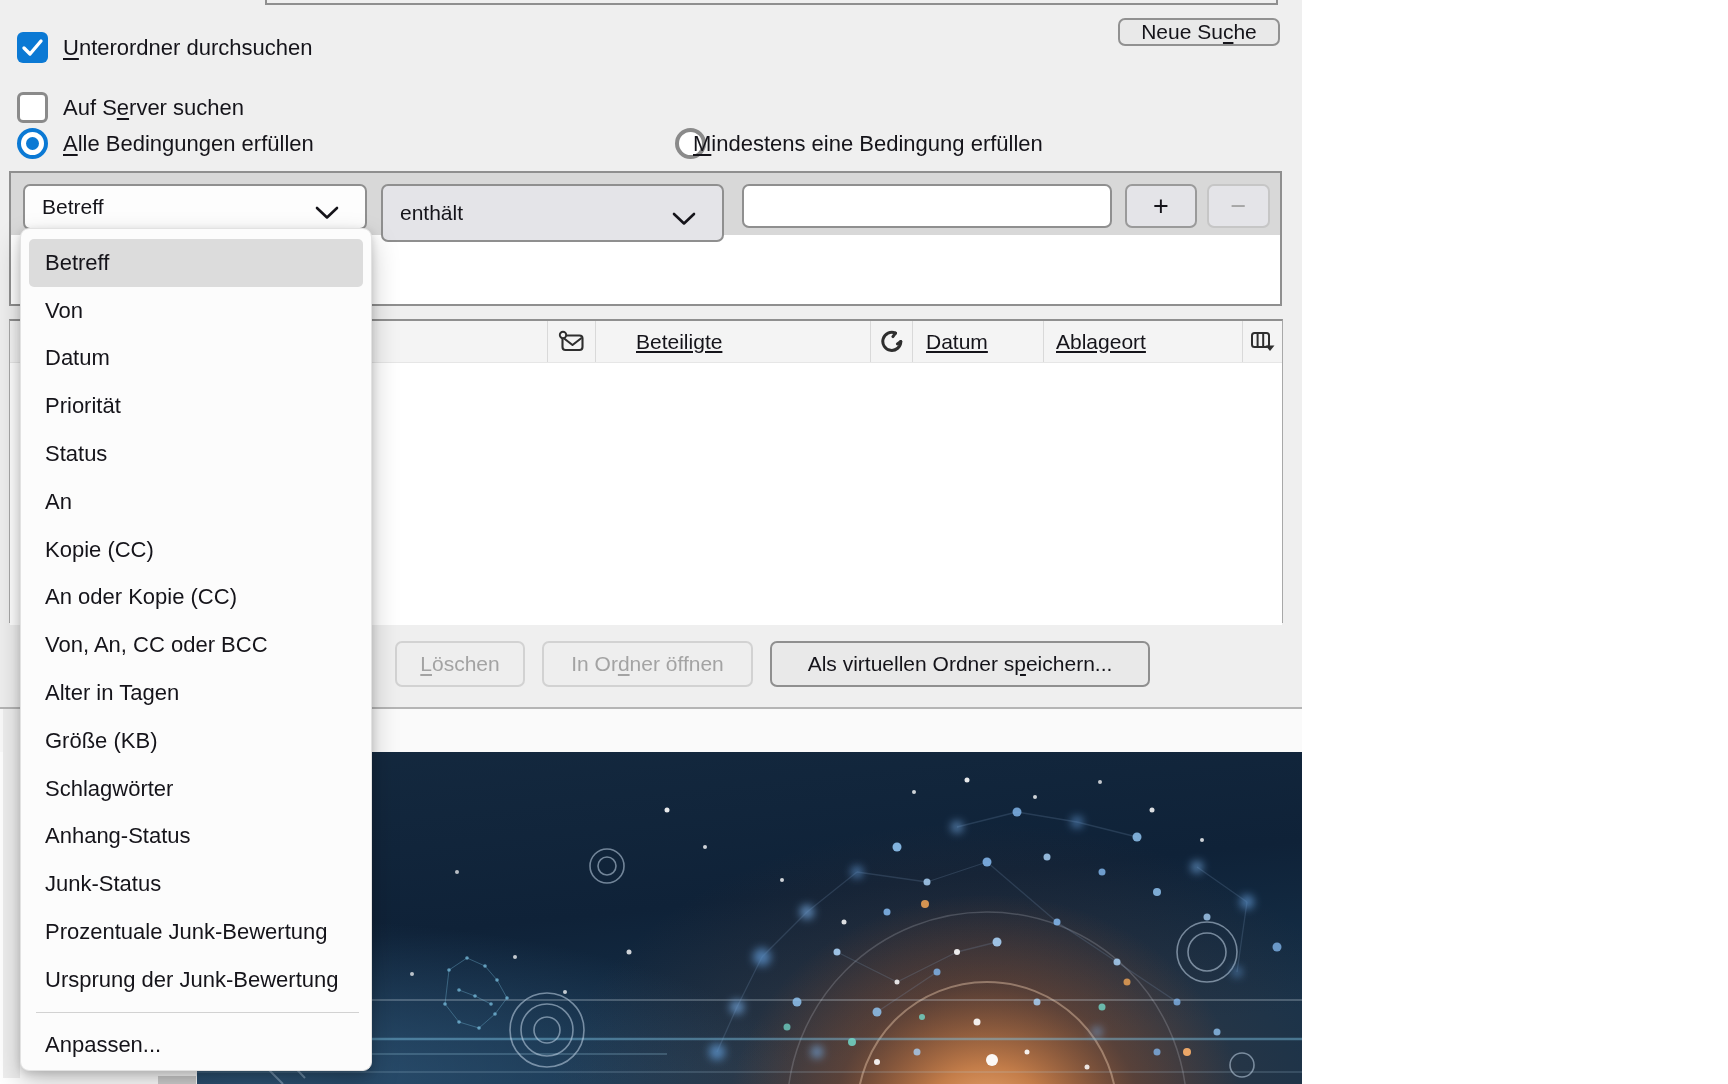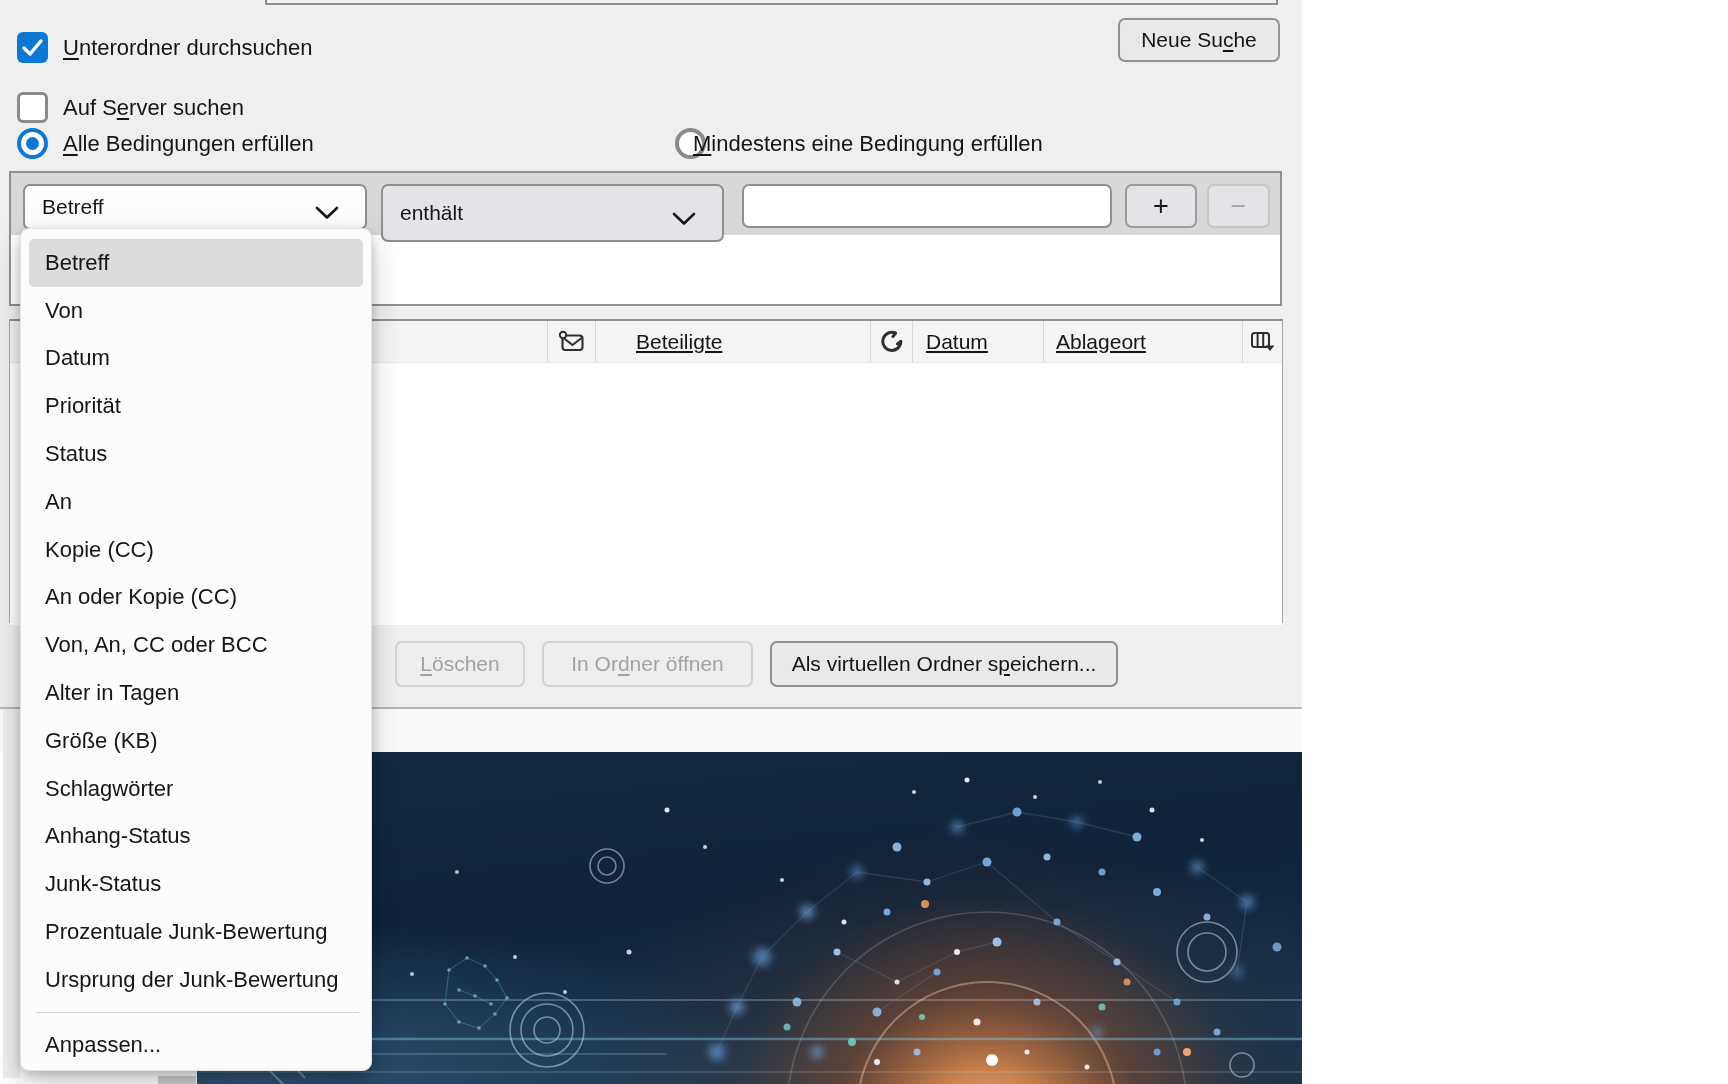--- a/index.html
+++ b/index.html
@@ -82,21 +82,21 @@
 
   <div class="abs top-cutoff"></div>
 
   <div class="abs checkbox checked" style="left:17px;top:32px;">
     <svg width="31" height="31" viewBox="0 0 31 31">
       <polyline points="7,16 13,22 24,9" fill="none" stroke="#ffffff" stroke-width="3.4" stroke-linecap="round" stroke-linejoin="round"></polyline>
     </svg>
   </div>
   <div class="abs opt-label" style="left:63px;top:32px;"><span></span><u>U</u><span>nterordner durchsuchen</span></div>
 
-  <div class="abs btn" style="left:1118px;top:18px;width:162px;height:44px;align-items:center;">
+  <div class="abs btn" style="left:1118px;top:18px;width:162px;height:28px;align-items:center;">
       <span>Neue Su</span>
       <u>c</u>
       <span>he</span>
     </div>
 
   <div class="abs checkbox unchecked" style="left:17px;top:92px;"></div>
   <div class="abs opt-label" style="left:63px;top:92px;"><span>Auf S</span><u>e</u><span>rver suchen</span></div>
 
   <div class="abs radio on" style="left:17px;top:128px;">
       <span class="dot"></span>
@@ -178,21 +178,21 @@
   <div class="abs btn disabled" style="left:395px;top:641px;width:130px;height:46px;">
       <span></span>
       <u>L</u>
       <span>öschen</span>
     </div>
   <div class="abs btn disabled" style="left:542px;top:641px;width:211px;height:46px;">
       <span>In Or</span>
       <u>d</u>
       <span>ner öffnen</span>
     </div>
-  <div class="abs btn" style="left:770px;top:641px;width:348px;height:46px;border-color:#8f8f8f;">
+  <div class="abs btn" style="left:770px;top:641px;width:380px;height:46px;border-color:#8f8f8f;">
       <span>Als virtuellen Ordner s</span>
       <u>p</u>
       <span>eichern...</span>
     </div>
 </div>
 
 <div class="abs bottom-divider"></div>
 <div class="abs pale-strip"></div>
 <div class="abs left-sliver"></div>
 

